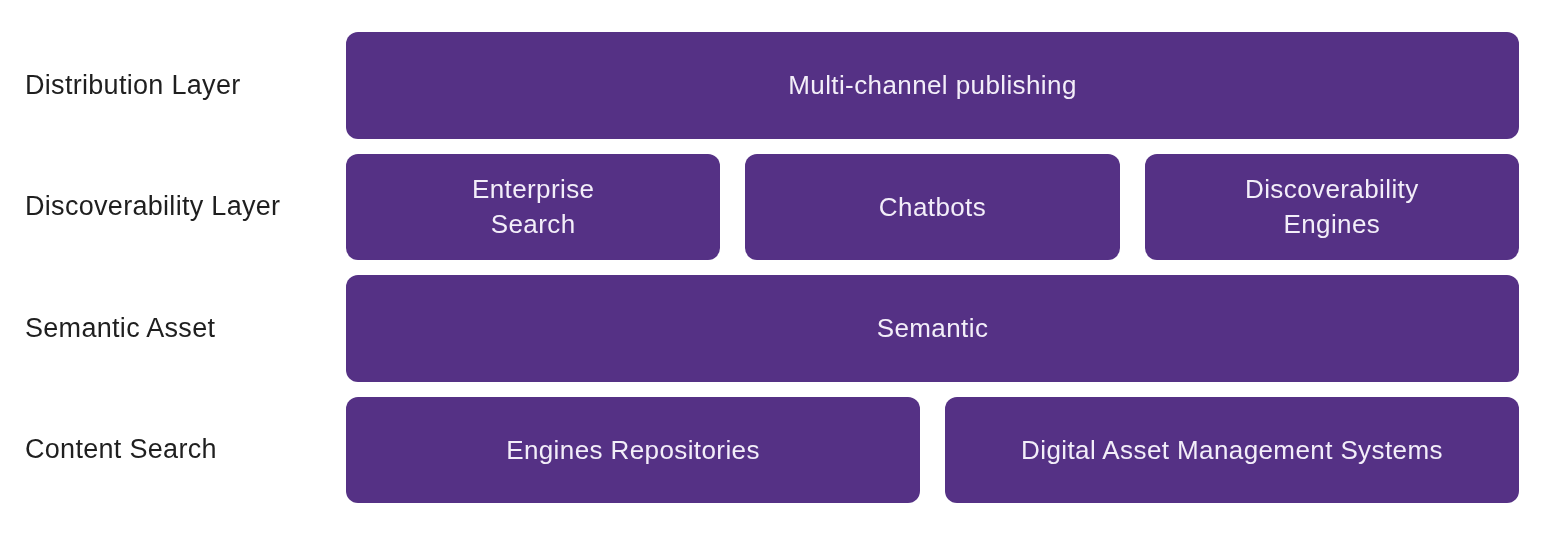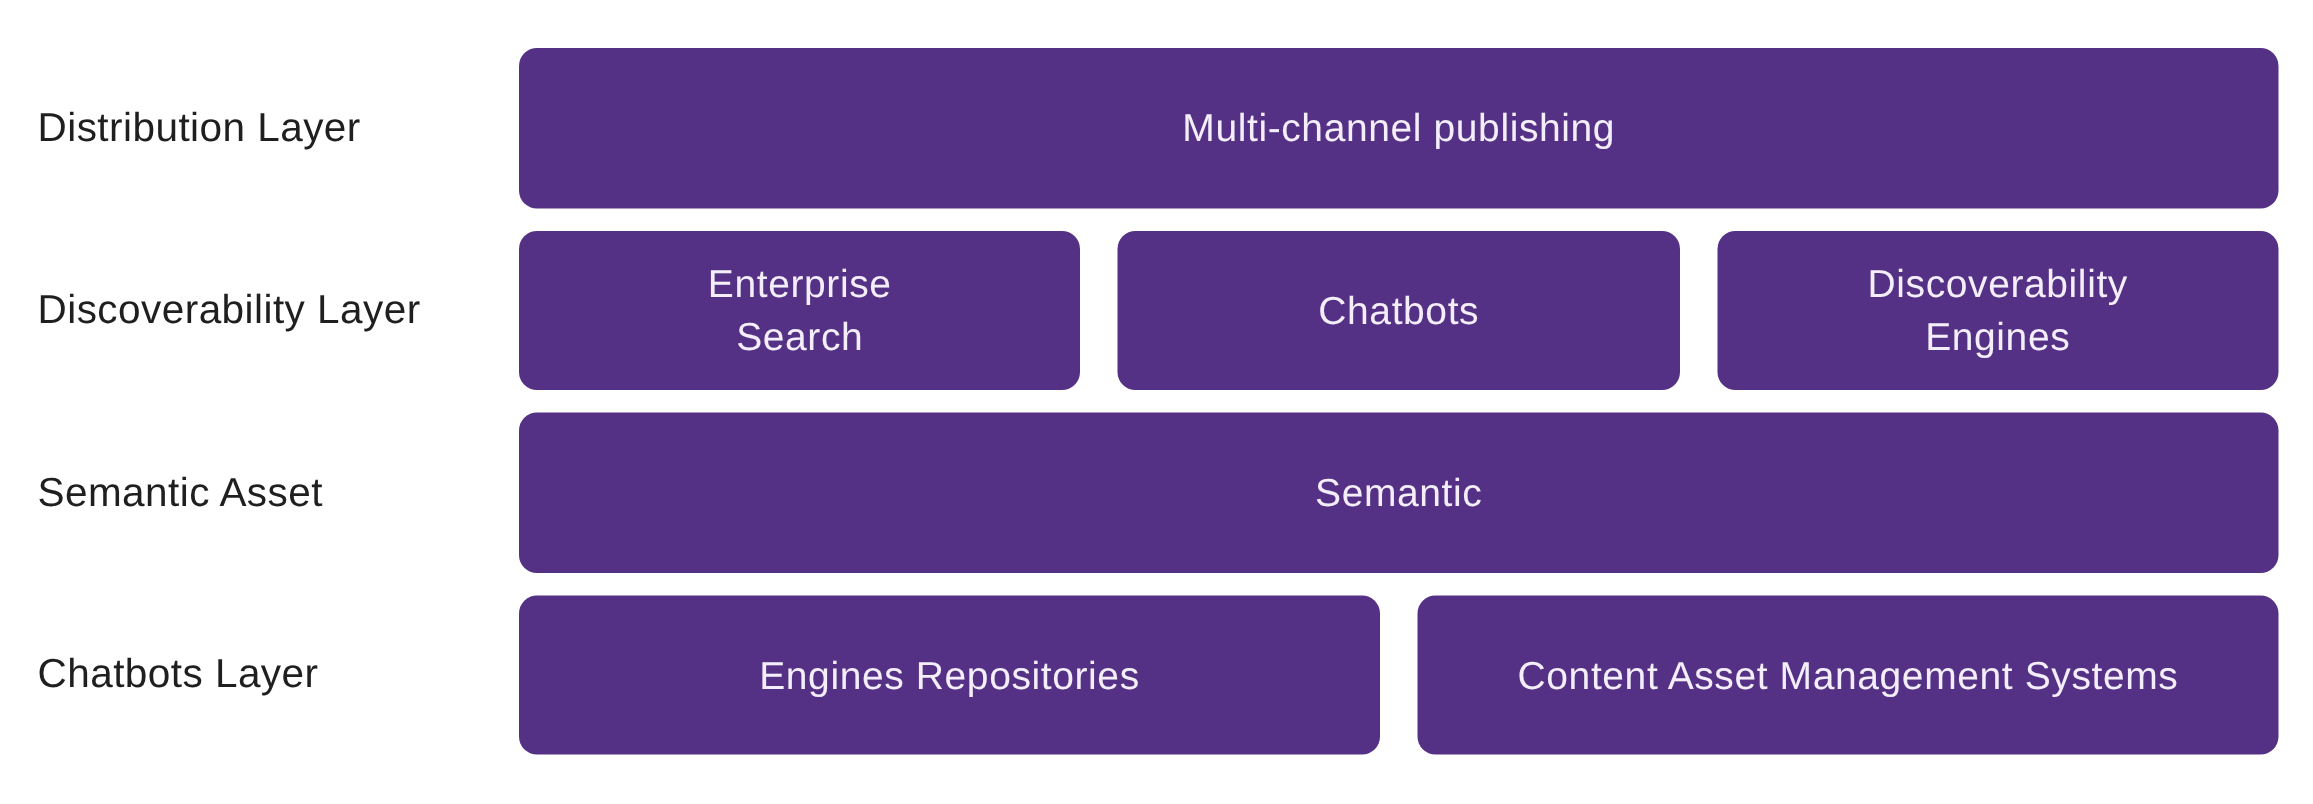--- a/index.html
+++ b/index.html
@@ -93,23 +93,23 @@
     </div>
     <div class="row">
       <div class="row-label">Semantic Asset</div>
       <div class="row-boxes">
         <div class="box">
           <div class="box-line">Semantic</div>
         </div>
       </div>
     </div>
     <div class="row">
-      <div class="row-label">Chatbots Layer</div>
+      <div class="row-label">Content Search</div>
       <div class="row-boxes">
         <div class="box">
           <div class="box-line">Engines Repositories</div>
         </div>
         <div class="box">
-          <div class="box-line">Content Asset Management Systems</div>
+          <div class="box-line">Digital Asset Management Systems</div>
         </div>
       </div>
     </div>
   </div>
 
 </body></html>

